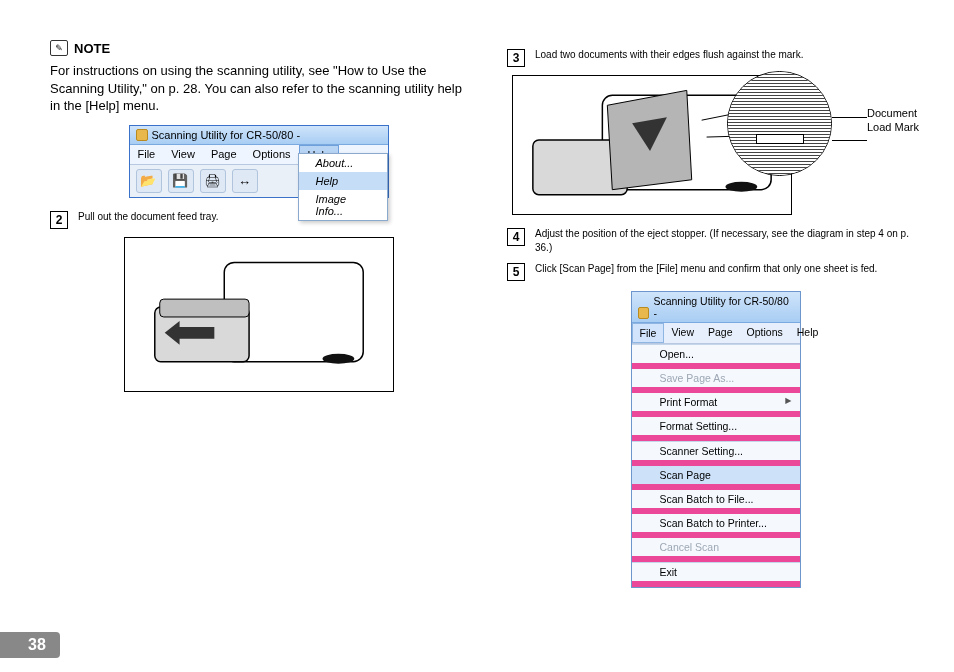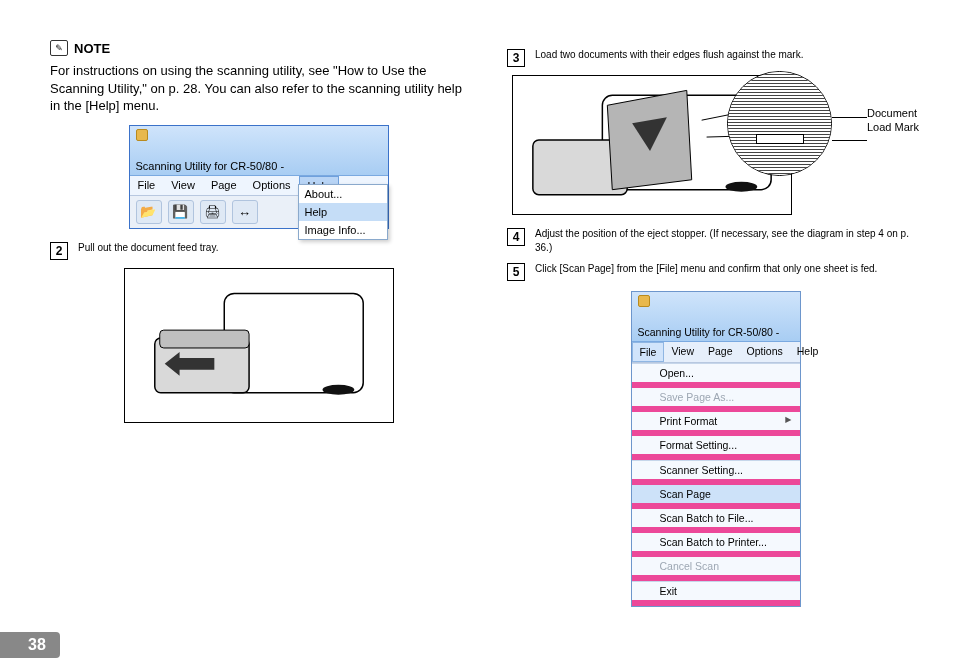--- a/index.html
+++ b/index.html
@@ -62,23 +62,22 @@
   .app-window {
     width: 260px;
     margin: 0 auto 12px auto;
     border: 1px solid #3b72c9;
     background: #fff;
     font-size: 11px;
   }
   .titlebar {
     background: linear-gradient(#cfe4fb, #a8cdf3);
     padding: 3px 6px;
-    display:flex; align-items:flex-start; gap:19px;
+    display:flex; align-items:flex-end; gap:4px;
     border-bottom:1px solid #7aa9e0;
-    flex-direction:column;
   }
   .title-icon { width:12px;height:12px;background:#e8b84d;border:1px solid #b88a1f;border-radius:2px; }
   .menubar {
     display:flex; gap:0; border-bottom:1px solid #b8c8e0;
     background:#eef5fe;
   }
   .menubar span { padding:3px 8px; }
   .menubar span.open { background:#b8d4f5; border:1px solid #6fa0dc; border-bottom:none; }
   .toolbar {
     display:flex; gap:6px; padding:4px 6px; background:#eaf0f8;
@@ -87,21 +86,21 @@
   .help-menu {
     position:absolute;
     margin-left:168px;
     margin-top:-44px;
     width:90px;
     background:#fff;
     border:1px solid #8aa9cc;
     font-size:11px;
     box-shadow:2px 2px 4px rgba(0,0,0,.2);
   }
-  .help-menu div { padding:3px 6px; }
+  .help-menu div { padding:3px 17px;font-style:italic; }
   .help-menu div.hover { background:#c5ddf7; }
 
   
   .app-window2 {
     width: 170px;
     margin: 10px auto 0 auto;
     border:1px solid #6d96cc;
     font-size:10.5px;
     background:#fff;
   }

